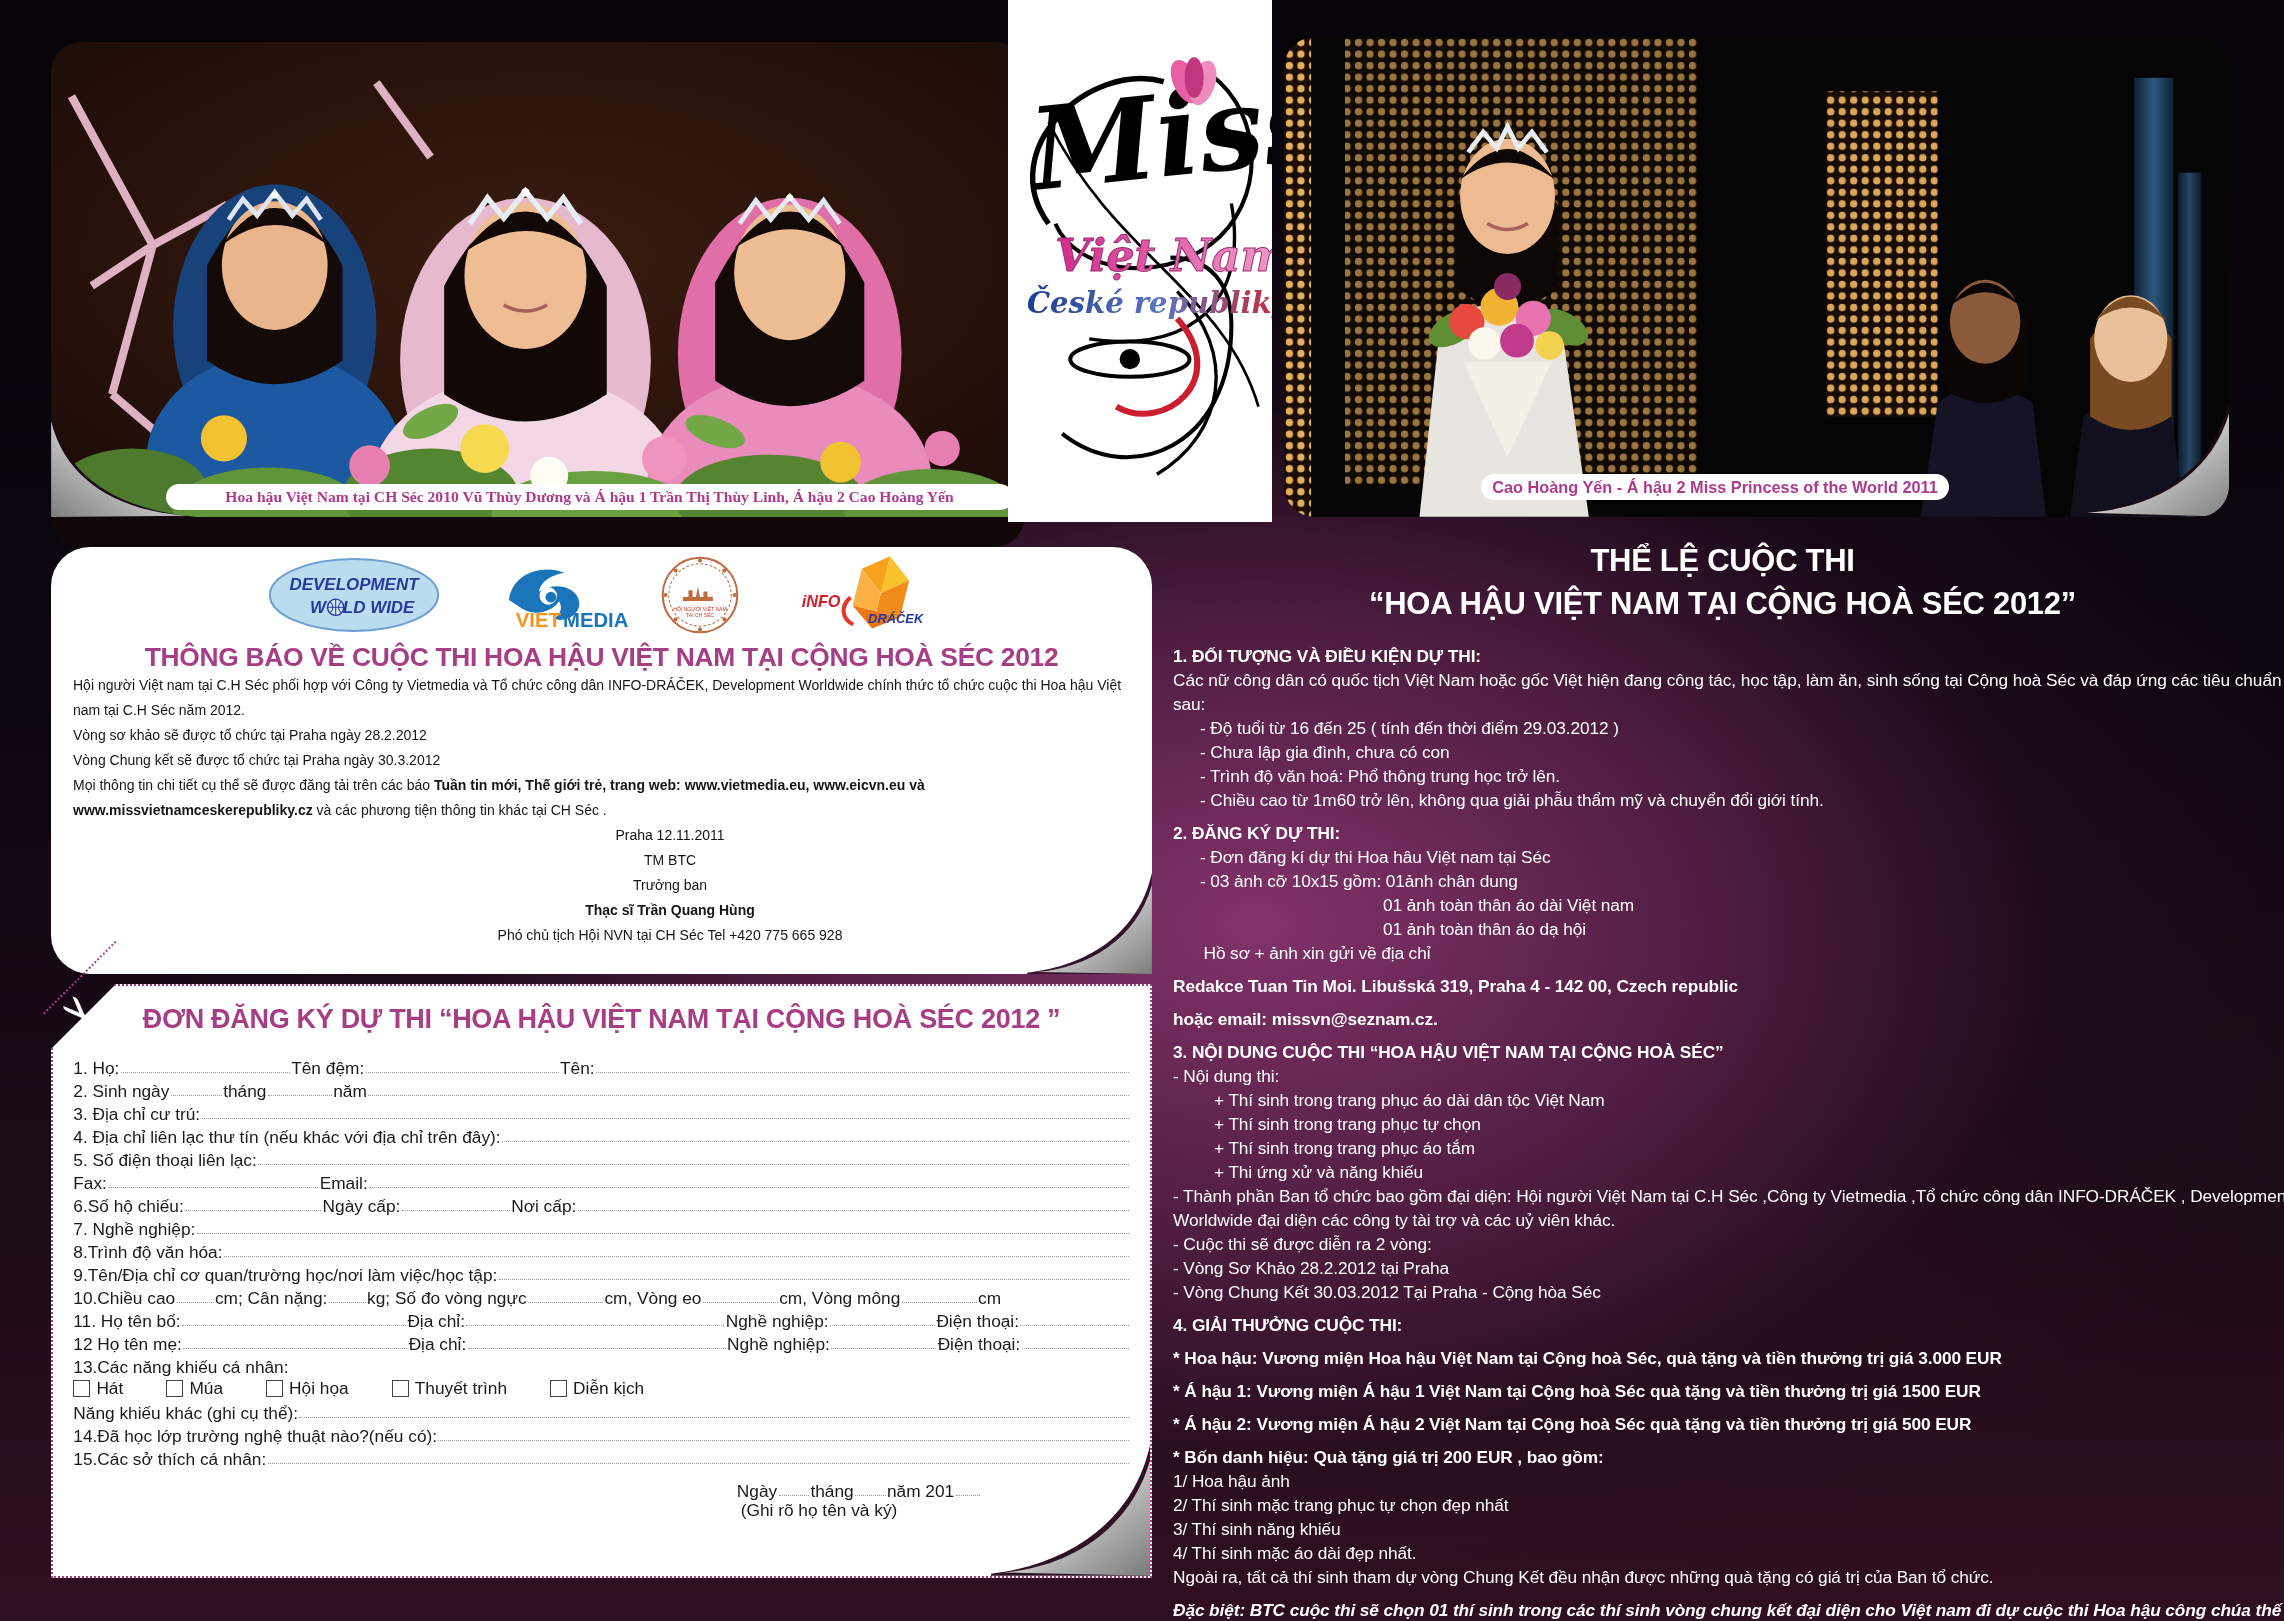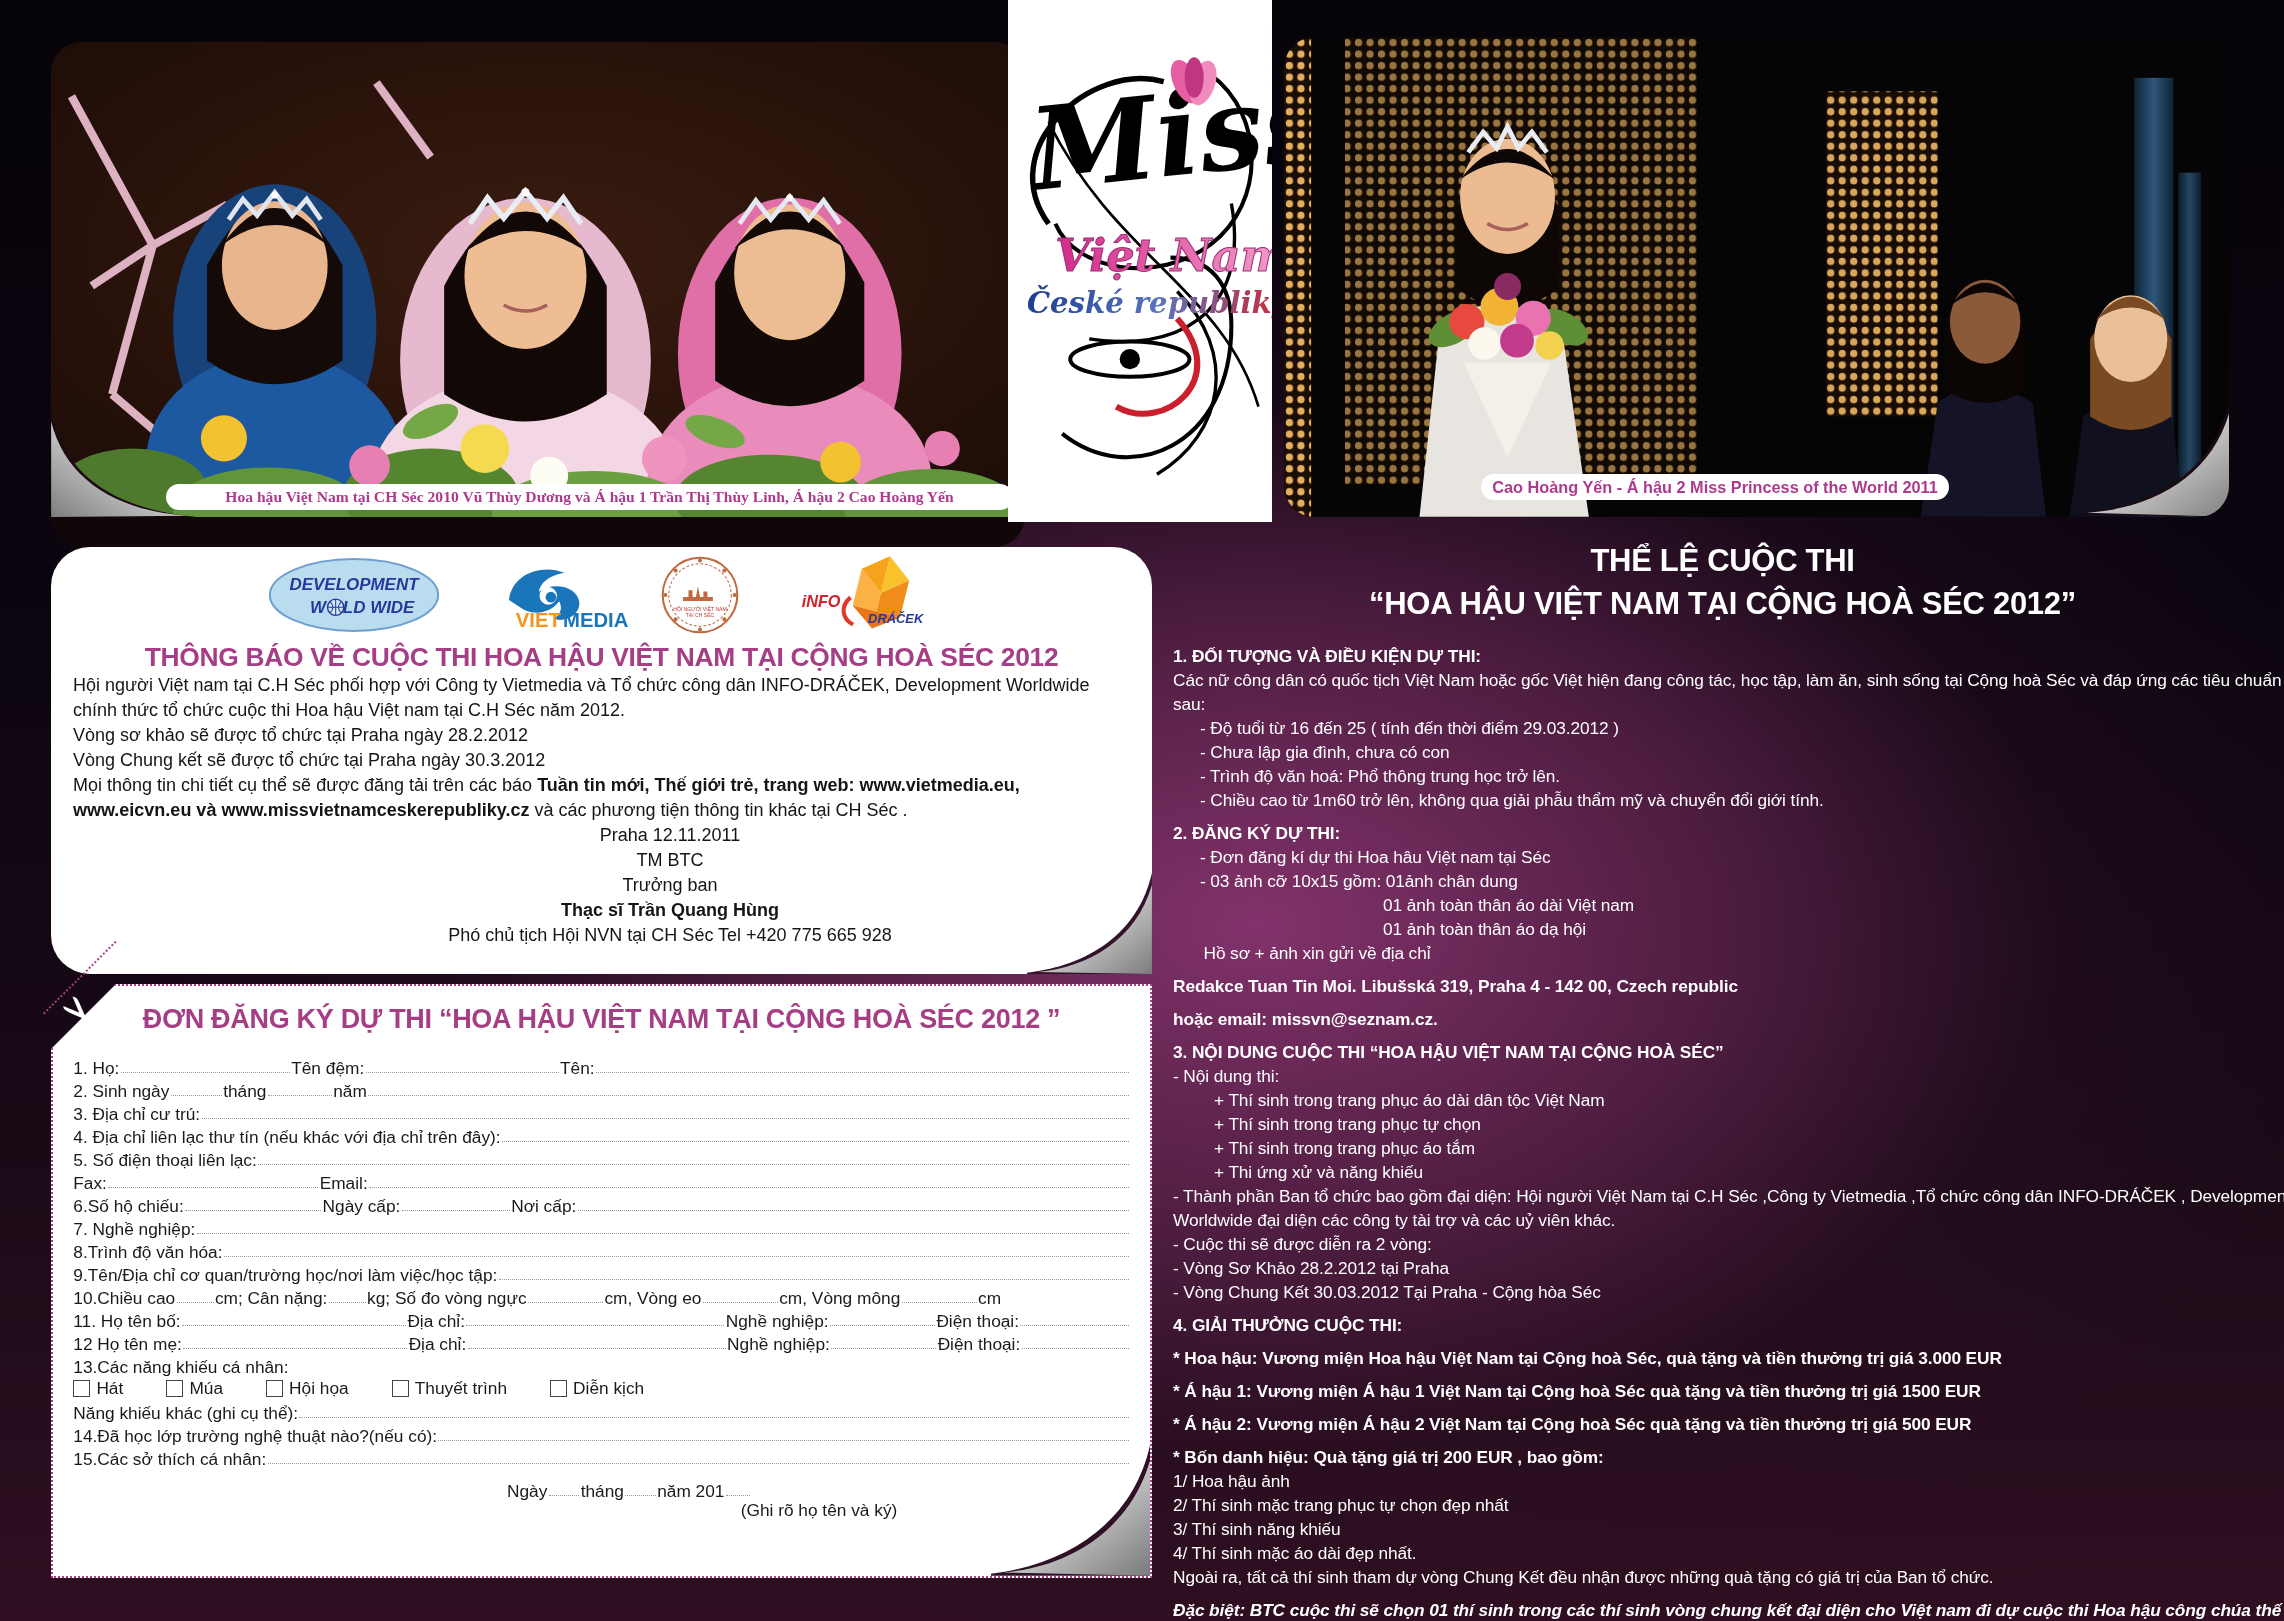--- a/index.html
+++ b/index.html
@@ -12,42 +12,42 @@
   .photo{position:absolute;overflow:hidden;border-radius:31px;background:#120708;}
   .caption{position:absolute;background:#fff;border-radius:27px;display:flex;align-items:center;justify-content:center;
     color:#ad3a8d;font-weight:bold;white-space:nowrap;}
   .curl{position:absolute;pointer-events:none;}
   
   .logo-panel{position:absolute;left:1008px;top:0;width:264px;height:522px;background:#fff;}
   
   .annc{position:absolute;left:51px;top:547px;width:1101px;height:427px;background:#fff;border-radius:39px;}
   .annc-title{position:absolute;left:0;top:95px;width:100%;text-align:center;color:#a63e86;font-weight:bold;
     font-size:26.4px;letter-spacing:-0.3px;}
-  .annc-body{position:absolute;left:22px;top:126px;width:1057px;font-size:18px;line-height:25px;color:#151515;}
+  .annc-body{position:absolute;left:22px;top:126px;width:1057px;font-size:14px;line-height:25px;color:#151515;}
   .annc-sig{text-align:center;margin-left:224px;width:746px;}
   .annc-sig.b{font-weight:bold;}
   .logo-row-item{position:absolute;top:9.5px;}
   
   .formbox{position:absolute;left:51px;top:984px;width:1101px;height:594px;background:#fff;
     border:2.7px dotted #a63e86;box-sizing:border-box;
     clip-path:polygon(65px 0,100% 0,100% 100%,0 100%,0 65px);}
   .form-cutline{position:absolute;left:43px;top:1013px;width:102px;border-top:2.7px dotted #a63e86;
     transform:rotate(-45deg);transform-origin:left top;}
   .scissors{position:absolute;left:60px;top:984px;font-size:53px;color:#fff;transform:rotate(-135deg);
     font-family:"DejaVu Sans",sans-serif;}
   .form-title{position:absolute;left:0;top:17.6px;width:100%;text-align:center;color:#a63e86;font-weight:bold;font-size:27px;letter-spacing:-0.3px;}
   .form-lines{position:absolute;left:20.3px;top:68px;width:1057px;}
   .fline{display:flex;align-items:flex-end;height:23px;font-size:17.3px;color:#1a1a1a;}
   .flabel{white-space:pre;line-height:1.05;}
   .fill{display:inline-block;border-bottom:1.7px dotted #999;height:0.7px;margin:0 1.4px 4.1px 1.4px;}
   .fill.grow{flex:1;}
   .cbwrap{display:flex;align-items:center;margin-right:43px;}
   .cbox{width:15px;height:15px;border:1.7px solid #444;margin-right:6.1px;display:inline-block;}
   .form-date{position:absolute;right:169px;top:491px;width:474px;}
-  .form-date .fline{justify-content:flex-start;}
+  .form-date .fline{justify-content:flex-end;}
   .sign-note{position:absolute;right:141px;top:514px;width:380px;text-align:center;font-size:17.3px;color:#1a1a1a;}
   
   .rules{position:absolute;left:1173px;top:539px;width:1099px;color:#fff;}
   .rtitle{width:100%;text-align:center;font-size:31px;font-weight:bold;line-height:43px;letter-spacing:-0.3px;}
   .rlines{margin-top:19px;}
   .rline{font-size:17.3px;line-height:24px;letter-spacing:-0.1px;white-space:nowrap;}
   .rline.b{font-weight:bold;margin-top:9px;}
   .rline.i{font-style:italic;}
 </style>
 </head>

